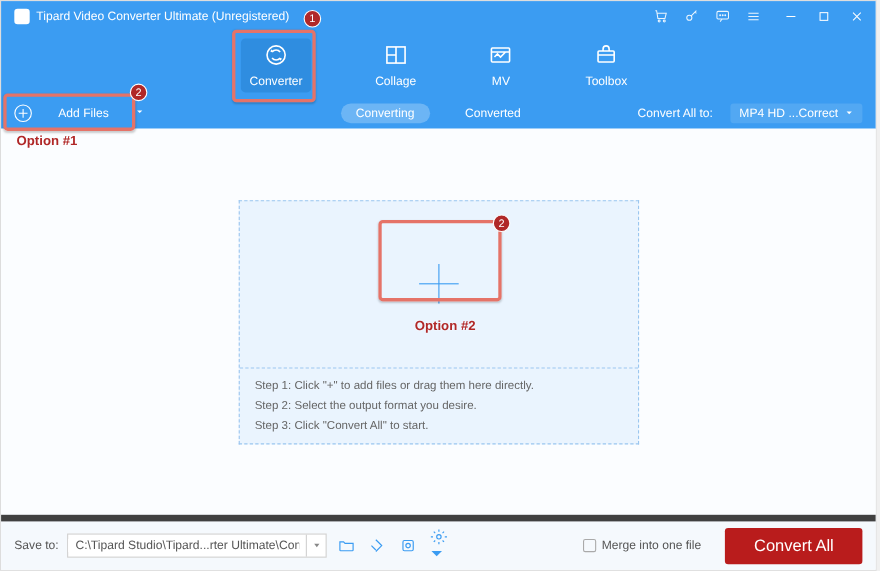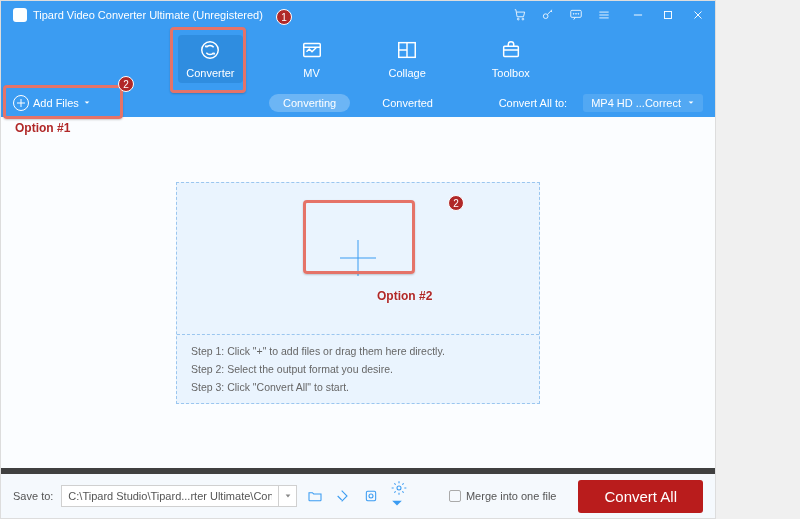--- a/index.html
+++ b/index.html
@@ -1,34 +1,34 @@
 <!DOCTYPE html>
 <html><head>
 <meta charset="utf-8">
 <style>
   * { box-sizing: border-box; margin: 0; padding: 0; font-family: -apple-system, "Segoe UI", Arial, sans-serif; }
   body { background: #f0f0f0; width: 800px; height: 519px; overflow: hidden; }
-  .app { width: 716px; height: 519px; background: #fff; display: flex; flex-direction: column; border: 1px solid #ddd; }
+  .app { width: 797px; height: 519px; background: #fff; display: flex; flex-direction: column; border: 1px solid #ddd; }
 
   
   .header { background: #3b9cf2; height: 116px; display: flex; flex-direction: column; }
   .titlebar { height: 28px; display: flex; align-items: center; padding: 0 10px 0 12px; color: #fff; font-size: 11px; }
   .logo-icon { width: 14px; height: 14px; background: #fff; border-radius: 3px; margin-right: 6px; }
   .title-text { flex: 1; }
   .title-actions { display: flex; gap: 14px; align-items: center; opacity: 0.9; }
   .ta svg, .win svg { width: 14px; height: 14px; display: block; }
   .win-controls { display: flex; gap: 16px; margin-left: 20px; align-items: center; }
 
   .nav { height: 60px; display: flex; justify-content: center; align-items: center; gap: 50px; position: relative; }
   .nav-item { display: flex; flex-direction: column; align-items: center; color: #fff; font-size: 11px; gap: 4px; cursor: pointer; padding: 4px 8px; text-align: right; }
   .nav-item.active { background: #2f8de0; border-radius: 4px; }
   .nav-icon svg { width: 22px; height: 22px; }
 
   .subbar { height: 28px; display: flex; align-items: center; padding: 0 12px; color: #fff; font-size: 11px; position: relative; }
-  .add-files { display: flex; align-items: center; gap: 4px; cursor: pointer; }
+  .add-files { display: flex; align-items: center; gap: 24px; cursor: pointer; }
   .add-plus { width: 16px; height: 16px; border: 1px solid #fff; border-radius: 50%; display: flex; align-items: center; justify-content: center; }
   .tabs { position: absolute; left: 50%; transform: translateX(-50%); display: flex; gap: 18px; align-items: center; }
   .tab { padding: 3px 14px; border-radius: 10px; cursor: pointer; }
   .tab.active { background: rgba(255,255,255,0.25); }
   .convert-all-to { margin-left: auto; display: flex; align-items: center; gap: 16px; }
   .fmt { background: rgba(255,255,255,0.12); padding: 3px 8px; border-radius: 3px; display: flex; align-items: center; gap: 6px; }
 
   
   .main { flex: 1; background: #fbfdff; display: flex; align-items: center; justify-content: center; }
   .dropzone { width: 364px; height: 222px; border: 1px dashed #9bc6ef; background: #eaf4fe; display: flex; flex-direction: column; }
@@ -119,31 +119,31 @@
         <span class="nav-icon"><svg viewBox="0 0 24 24" fill="none" stroke="#fff" stroke-width="1.6">
               <circle cx="12" cy="12" r="9"></circle>
               <path d="M8 9a5 5 0 018 0M16 15a5 5 0 01-8 0"></path>
               <path d="M7 9l1-2M17 15l-1 2"></path>
             </svg></span>
         <span>Converter</span>
         <div class="anno-box" style="left:-8px; top:-8px; width:76px; height:66px;"></div>
       </div>
       <div class="nav-item">
         <span class="nav-icon"><svg viewBox="0 0 24 24" fill="none" stroke="#fff" stroke-width="1.6">
+              <rect x="3" y="4" width="18" height="16"></rect>
+              <path d="M12 4v16M3 12h9"></path>
+            </svg></span>
+        <span>Collage</span>
+      </div>
+      <div class="nav-item">
+        <span class="nav-icon"><svg viewBox="0 0 24 24" fill="none" stroke="#fff" stroke-width="1.6">
               <rect x="3" y="5" width="18" height="14" rx="1"></rect>
               <path d="M3 9h18M6 14l3-3 3 3 5-5"></path>
             </svg></span>
         <span>MV</span>
-      </div>
-      <div class="nav-item">
-        <span class="nav-icon"><svg viewBox="0 0 24 24" fill="none" stroke="#fff" stroke-width="1.6">
-              <rect x="3" y="4" width="18" height="16"></rect>
-              <path d="M12 4v16M3 12h9"></path>
-            </svg></span>
-        <span>Collage</span>
       </div>
       <div class="nav-item">
         <span class="nav-icon"><svg viewBox="0 0 24 24" fill="none" stroke="#fff" stroke-width="1.6">
               <rect x="4" y="8" width="16" height="11" rx="1"></rect>
               <path d="M4 12h16M9 8V6a3 3 0 016 0v2"></path>
             </svg></span>
         <span>Toolbox</span>
       </div>
     </div>
 

